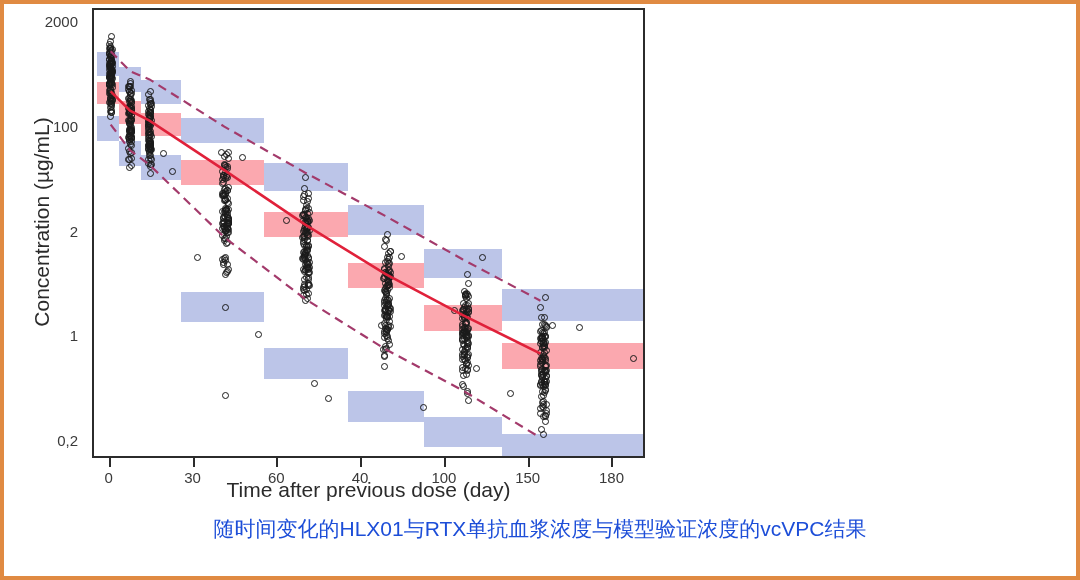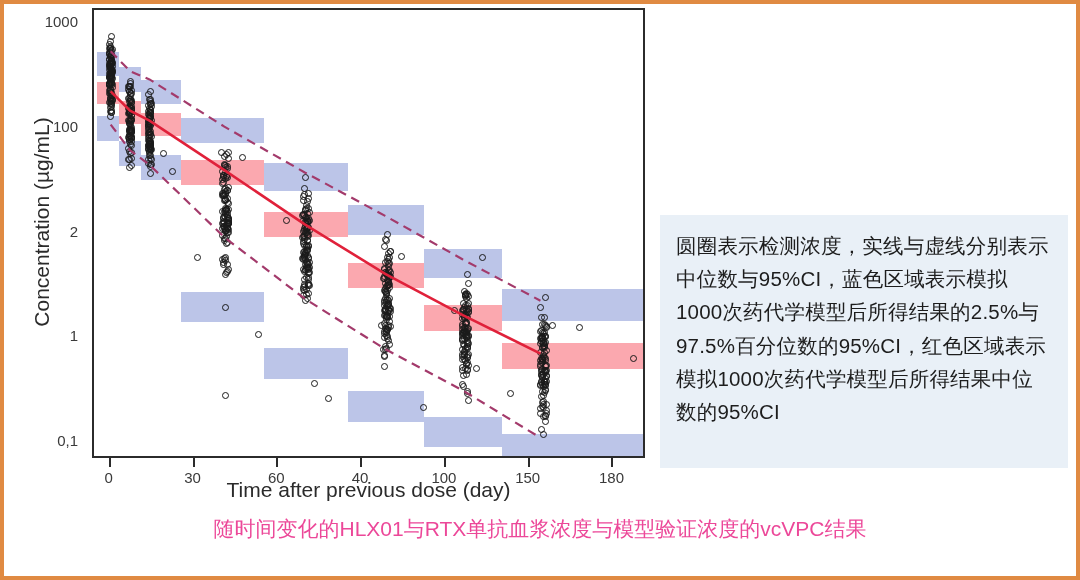--- a/index.html
+++ b/index.html
@@ -100,52 +100,52 @@
     text-align:left;
     letter-spacing:0.2px;
   }
 
   
   #caption{
     position:absolute;
     left:0;top:515px;width:1080px;
     text-align:center;
     font-size:21px;
-    color:#ec4899;
+    color:#1d4ed8;
   }
 </style>
 </head>
 <body>
 
 <div id="root">
 
   <div id="figure">
 
     <div id="ylabel">Concentration (µg/mL)</div>
 
     <div id="yaxis-ticks">
         <div class="ytick" style="top: 15.2888px; width: 100%;">
           <div class="tmark"></div>
-          <div class="tlab">1000</div>
+          <div class="tlab">2000</div>
         </div>
         <div class="ytick" style="top: 119.915px; width: 100%;">
           <div class="tmark"></div>
           <div class="tlab">100</div>
         </div>
         <div class="ytick" style="top: 224.541px; width: 100%;">
           <div class="tmark"></div>
           <div class="tlab">2</div>
         </div>
         <div class="ytick" style="top: 329.167px; width: 100%;">
           <div class="tmark"></div>
           <div class="tlab">1</div>
         </div>
         <div class="ytick" style="top: 433.793px; width: 100%;">
           <div class="tmark"></div>
-          <div class="tlab">0,1</div>
+          <div class="tlab">0,2</div>
         </div>
       </div>
 
     <div id="plotbox">
       <div id="bands-blue">
           <div class="band blue" style="left: 2.79293px; width: 22.3434px; top: 41.6349px; height: 24.0299px;"></div>
           <div class="band blue" style="left: 25.1364px; width: 22.3434px; top: 56.9237px; height: 25.145px;"></div>
           <div class="band blue" style="left: 47.4798px; width: 39.101px; top: 69.9956px; height: 24.4912px;"></div>
           <div class="band blue" style="left: 86.5808px; width: 83.7879px; top: 107.993px; height: 24.9933px;"></div>
           <div class="band blue" style="left: 170.369px; width: 83.7879px; top: 153.265px; height: 27.8586px;"></div>
@@ -1101,20 +1101,17 @@
           <div class="tlab">150</div>
         </div>
         <div class="xtick" style="left: 519.485px;">
           <div class="tmark"></div>
           <div class="tlab">180</div>
         </div>
       </div>
     <div id="xlabel">Time after previous dose (day)</div>
   </div>
 
-  <div id="explain">
-    <p>圆圈表示检测浓度，实线与虚线分别表示中位数与95%CI，蓝色区域表示模拟1000次药代学模型后所得结果的2.5%与97.5%百分位数的95%CI，红色区域表示模拟1000次药代学模型后所得结果中位数的95%CI</p>
-  </div>
 
   <div id="caption">随时间变化的HLX01与RTX单抗血浆浓度与模型验证浓度的vcVPC结果</div>
 </div>
 
 <div id="page-frame"></div>
 
 </body></html>

